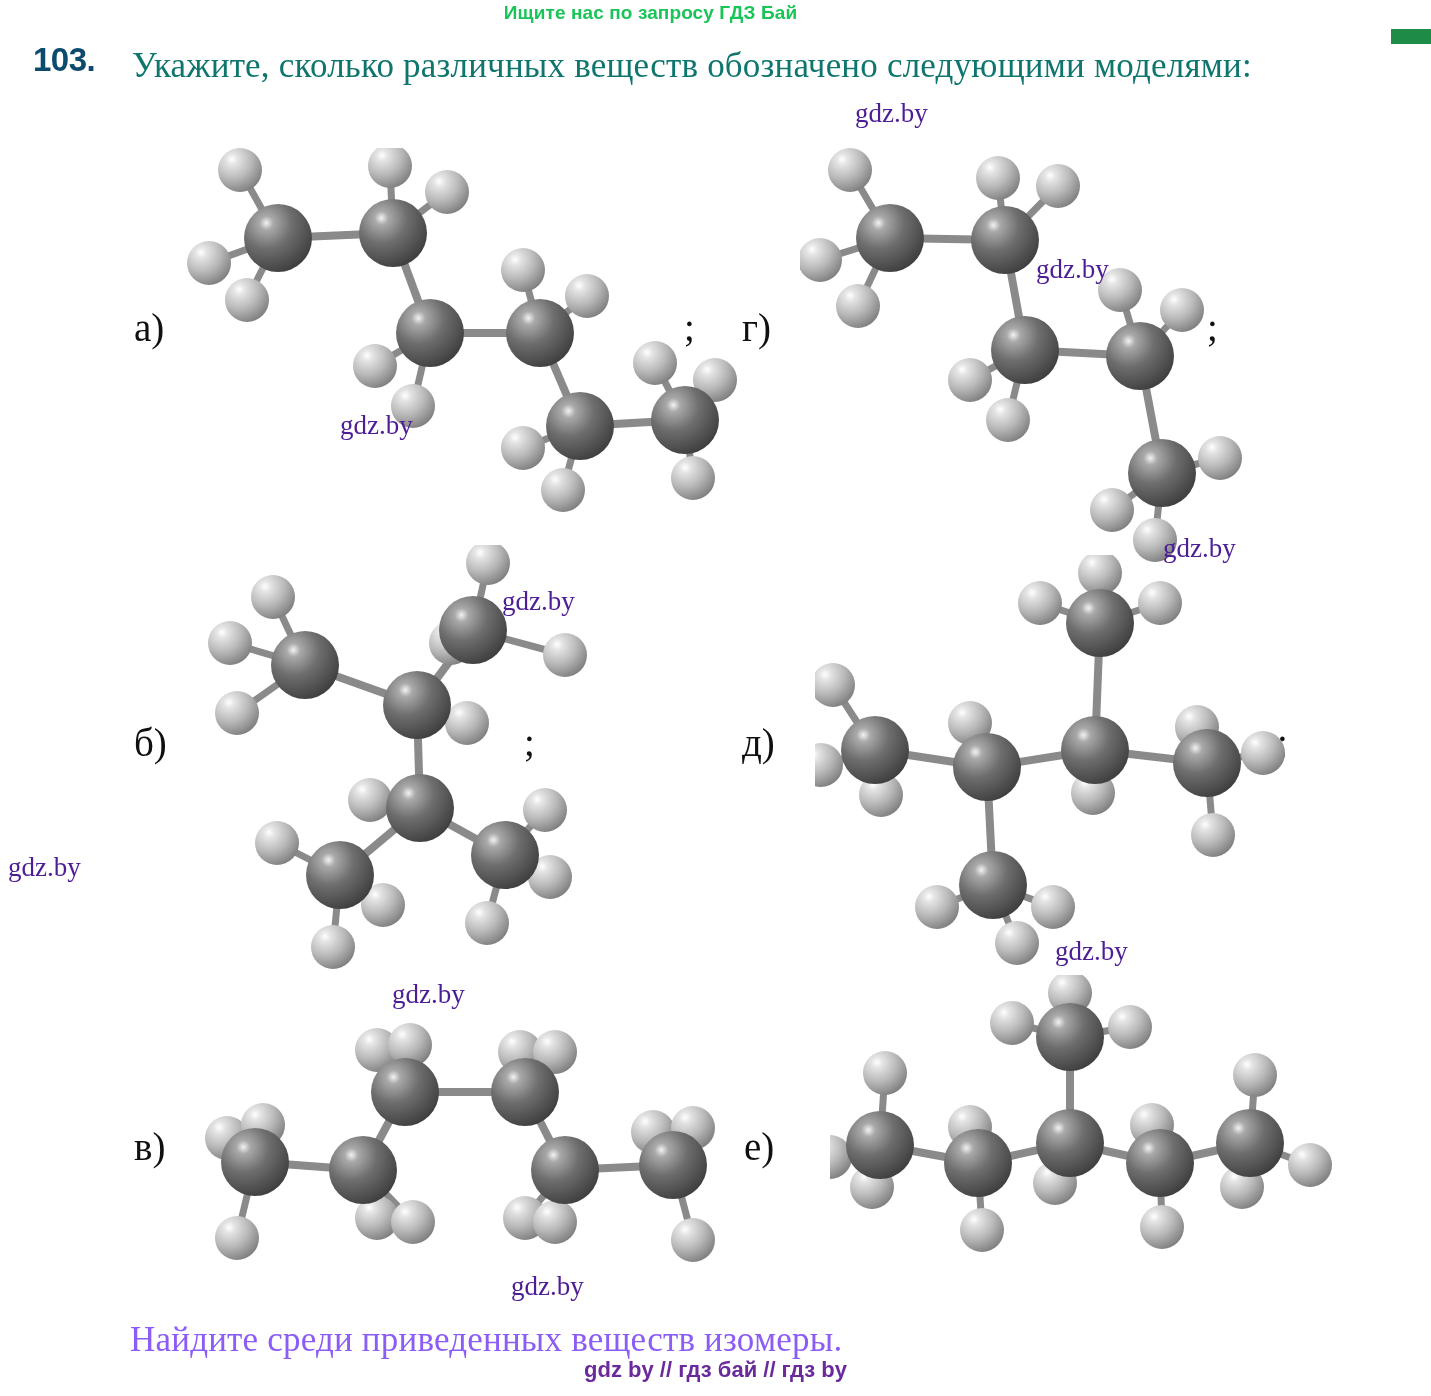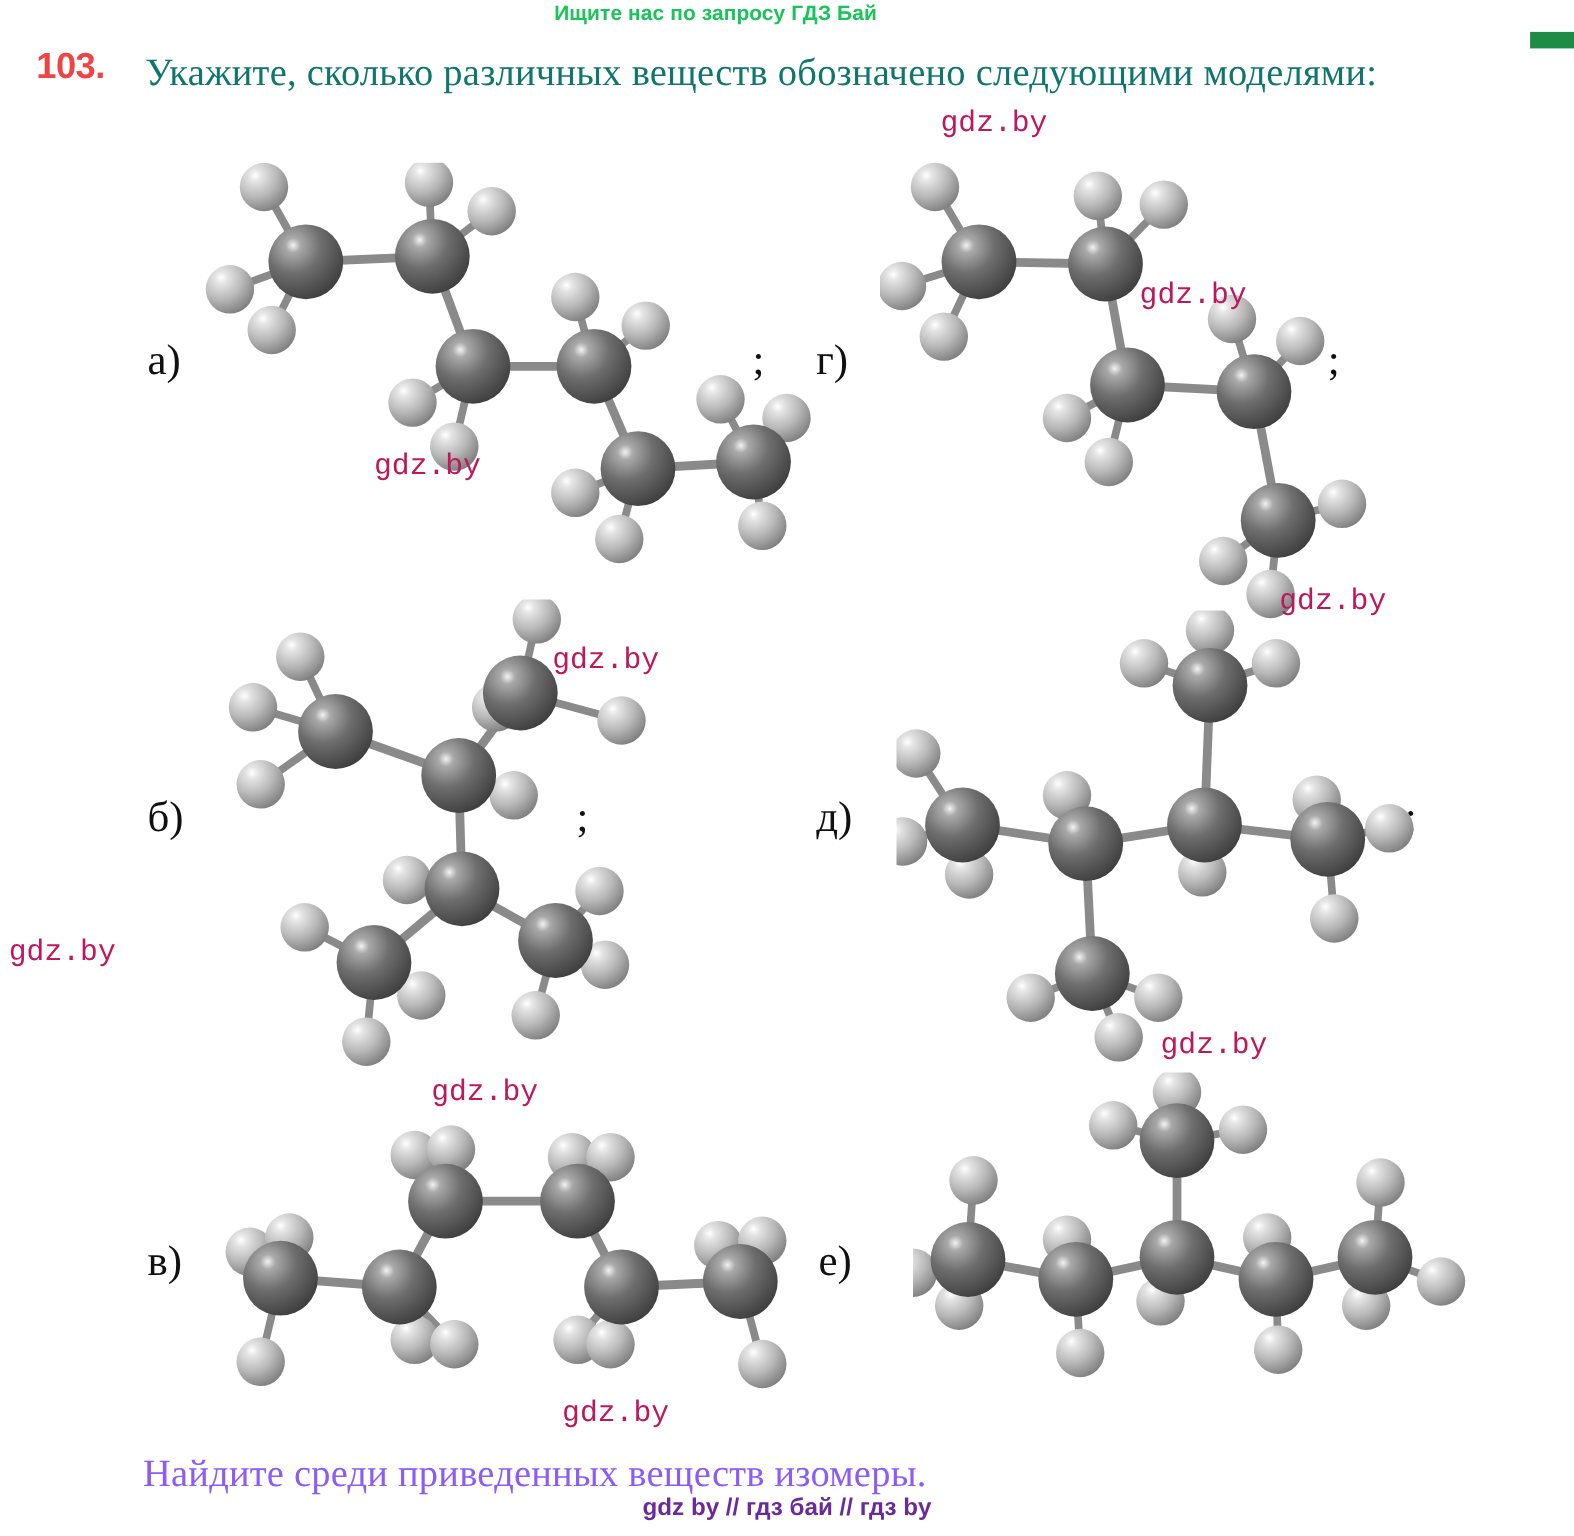--- a/index.html
+++ b/index.html
@@ -24,21 +24,21 @@
   #green-marker{
     top:29px;left:1391px;width:41px;height:15px;
     background:#1e8b46;
   }
 
   
   #exercise-number{
     top:41px;left:33px;
     font-family:"Liberation Sans", sans-serif;
     font-size:33px;font-weight:bold;
-    color:#ef4444;
+    color:#0c4a6e;
     letter-spacing:-0.5px;
   }
   #question-text{
     top:40px;left:132px;width:1245px;
     font-size:35px;line-height:1.47;
     color:#0f766e;
     text-align:justify;
     letter-spacing:0.2px;
   }
   #closing-text{
@@ -61,22 +61,22 @@
     font-size:39px;color:#101010;
     font-family:"Liberation Serif", serif;
   }
   .punct{
     font-size:39px;color:#101010;
     font-family:"Liberation Serif", serif;
   }
 
   
   .watermark{
-    font-family:Liberation Mono, monospace;
-    font-size:27px;color:#be185d;
+    font-family:Liberation Serif, serif;
+    font-size:27px;color:#4c1d95;
     white-space:nowrap;
     text-align:center;
   }
 
   
   .mol{position:absolute;}
   .mol svg{display:block;}
 </style>
 </head>
 <body>

